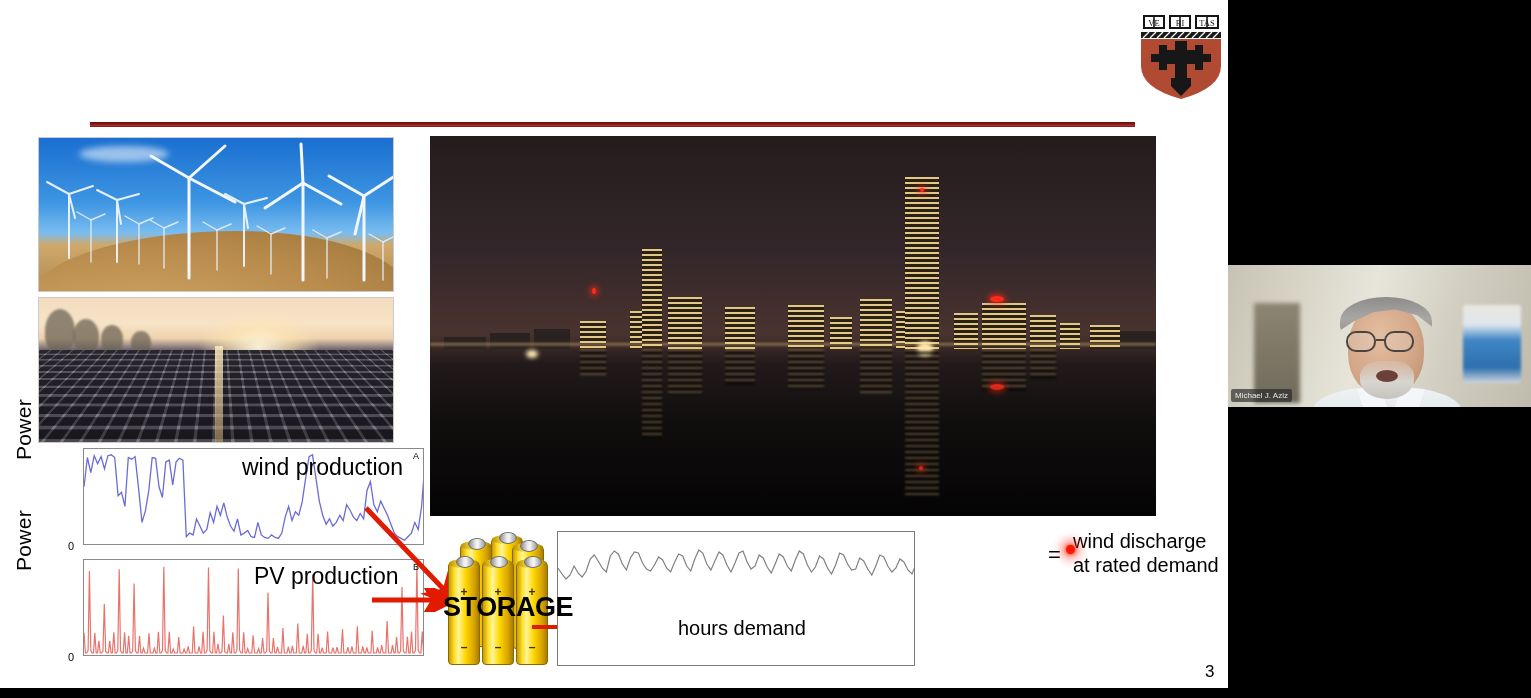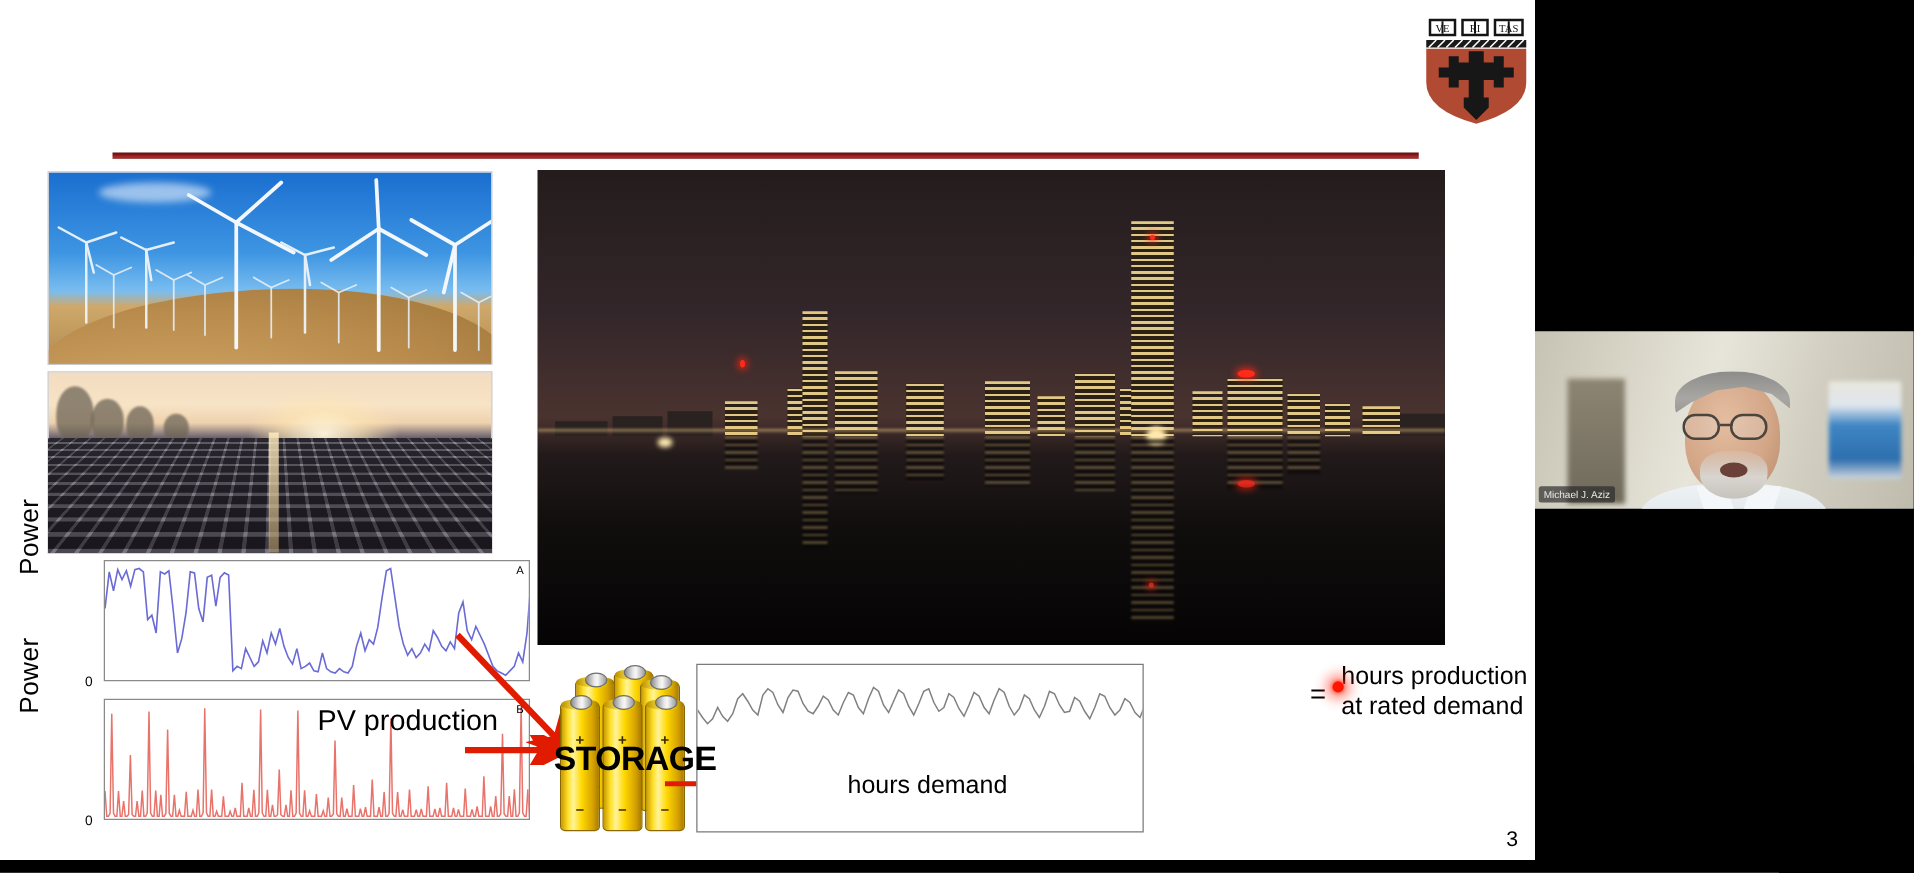--- a/index.html
+++ b/index.html
@@ -432,20 +432,21 @@
       <div class="redlight" style="left:489px; top:330px; width:4px; height:4px; opacity:.8"></div>
     </div>
 
     <div id="windChart">
       <div class="ylab">Power</div>
       <div class="zerolab">0</div>
       <div class="chartBox">
         <svg id="windSvg" width="341" height="97" preserveAspectRatio="none">
             <polyline points="0.0,37.8 3.4,8.5 6.8,23.6 10.2,6.7 13.6,14.7 17.1,7.6 20.5,20.0 23.9,6.7 27.3,5.8 30.7,8.5 34.1,46.7 37.5,43.2 40.9,57.4 44.3,8.5 47.7,10.2 51.1,7.6 54.6,39.6 58.0,73.4 61.4,61.9 64.8,41.4 68.2,8.5 71.6,9.3 75.0,37.8 78.4,48.5 81.8,12.9 85.3,11.1 88.7,36.0 92.1,12.9 95.5,9.3 98.9,11.1 102.3,87.7 105.7,84.1 109.1,85.9 112.5,69.9 115.9,77.0 119.3,84.1 122.8,80.5 126.2,63.6 129.6,73.4 133.0,57.4 136.4,66.3 139.8,53.8 143.2,68.1 146.6,77.0 150.0,82.3 153.5,69.9 156.9,85.9 160.3,84.1 163.7,81.4 167.1,87.7 170.5,88.5 173.9,73.4 177.3,85.9 180.7,88.5 184.1,89.4 187.6,85.9 191.0,88.5 194.4,89.4 197.8,84.1 201.2,68.1 204.6,57.4 208.0,71.6 211.4,62.7 214.8,66.3 218.2,52.9 221.7,28.9 225.1,7.6 228.5,5.8 231.9,28.9 235.3,52.1 238.7,66.3 242.1,75.2 245.5,69.9 248.9,77.0 252.3,73.4 255.8,66.3 259.2,71.6 262.6,55.6 266.0,61.0 269.4,68.1 272.8,71.6 276.2,64.5 279.6,69.9 283.0,41.4 286.4,32.5 289.8,55.6 293.3,62.7 296.7,52.1 300.1,59.2 303.5,66.3 306.9,75.2 310.3,84.1 313.7,87.7 317.1,89.4 320.5,91.2 323.9,87.7 327.4,84.1 330.8,73.4 334.2,80.5 337.6,57.4 341.0,12.9" fill="none" stroke="#6b6bd6" stroke-width="1.3"></polyline>
           </svg>
+        <div class="serieslab" style="left:158px; top:5px;">wind production</div>
         <div class="cornerlab">A</div>
       </div>
     </div>
 
 
     <div id="pvChart">
       <div class="ylab">Power</div>
       <div class="zerolab">0</div>
       <div class="chartBox">
         <svg id="pvSvg" width="341" height="97" preserveAspectRatio="none">
@@ -526,21 +527,21 @@
     <div id="gridBox">
       <svg id="gridSvg" width="358" height="135" preserveAspectRatio="none">
           <polyline points="0.0,36.0 4.0,42.0 8.0,47.0 12.1,43.0 16.1,34.0 20.1,41.0 24.1,45.0 28.2,39.0 32.2,27.0 36.2,23.0 40.2,29.0 44.2,36.0 48.3,40.0 52.3,24.0 56.3,19.0 60.3,22.0 64.4,32.0 68.4,38.0 72.4,26.0 76.4,20.0 80.4,21.0 84.5,31.0 88.5,37.0 92.5,39.0 96.5,33.0 100.6,25.0 104.6,28.0 108.6,36.0 112.6,40.0 116.7,30.0 120.7,22.0 124.7,24.0 128.7,34.0 132.7,39.0 136.8,27.0 140.8,18.0 144.8,21.0 148.8,32.0 152.9,38.0 156.9,29.0 160.9,20.0 164.9,23.0 168.9,33.0 173.0,40.0 177.0,31.0 181.0,21.0 185.0,19.0 189.1,30.0 193.1,37.0 197.1,34.0 201.1,23.0 205.1,26.0 209.2,35.0 213.2,41.0 217.2,32.0 221.2,22.0 225.3,25.0 229.3,34.0 233.3,39.0 237.3,28.0 241.3,19.0 245.4,22.0 249.4,33.0 253.4,40.0 257.4,35.0 261.5,24.0 265.5,27.0 269.5,36.0 273.5,42.0 277.6,33.0 281.6,21.0 285.6,23.0 289.6,32.0 293.6,38.0 297.7,37.0 301.7,26.0 305.7,29.0 309.7,37.0 313.8,43.0 317.8,34.0 321.8,23.0 325.8,25.0 329.8,34.0 333.9,40.0 337.9,36.0 341.9,27.0 345.9,30.0 350.0,38.0 354.0,42.0 358.0,32.0" fill="none" stroke="#808080" stroke-width="1.2"></polyline>
         </svg>
       <div id="gridLabel">hours demand</div>
     </div>
 
     <div id="equation">
       <div id="eqEq">=</div>
       <div id="eqRhs">
-        <div>hours production</div>
+        <div>wind discharge</div>
         <div>at rated demand</div>
       </div>
     </div>
     <div id="laser"></div>
 
     <div id="pageNum">3</div>
   </div>
 
   <div id="webcam">
     <div id="wcBg"></div>

